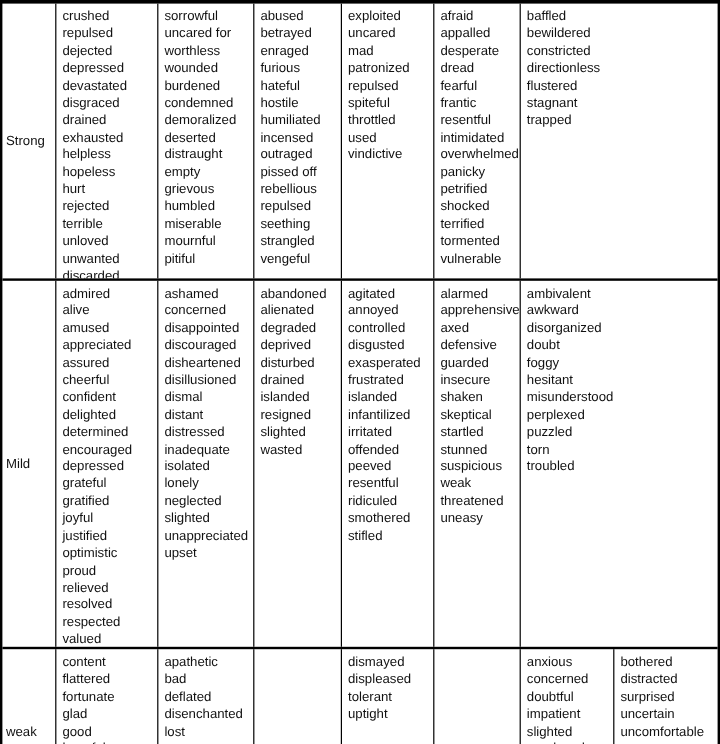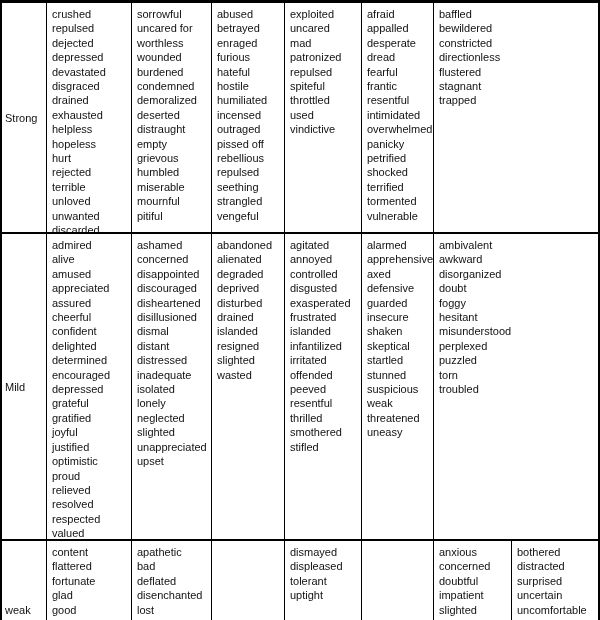--- a/index.html
+++ b/index.html
@@ -202,21 +202,21 @@
         <div class="word">controlled</div>
         <div class="word">disgusted</div>
         <div class="word">exasperated</div>
         <div class="word">frustrated</div>
         <div class="word">islanded</div>
         <div class="word">infantilized</div>
         <div class="word">irritated</div>
         <div class="word">offended</div>
         <div class="word">peeved</div>
         <div class="word">resentful</div>
-        <div class="word">thrilled</div>
+        <div class="word">ridiculed</div>
         <div class="word">smothered</div>
         <div class="word">stifled</div>
       </div>
       <div class="cell word-cell">
         <div class="word">alarmed</div>
         <div class="word">apprehensive</div>
         <div class="word">axed</div>
         <div class="word">defensive</div>
         <div class="word">guarded</div>
         <div class="word">insecure</div>

